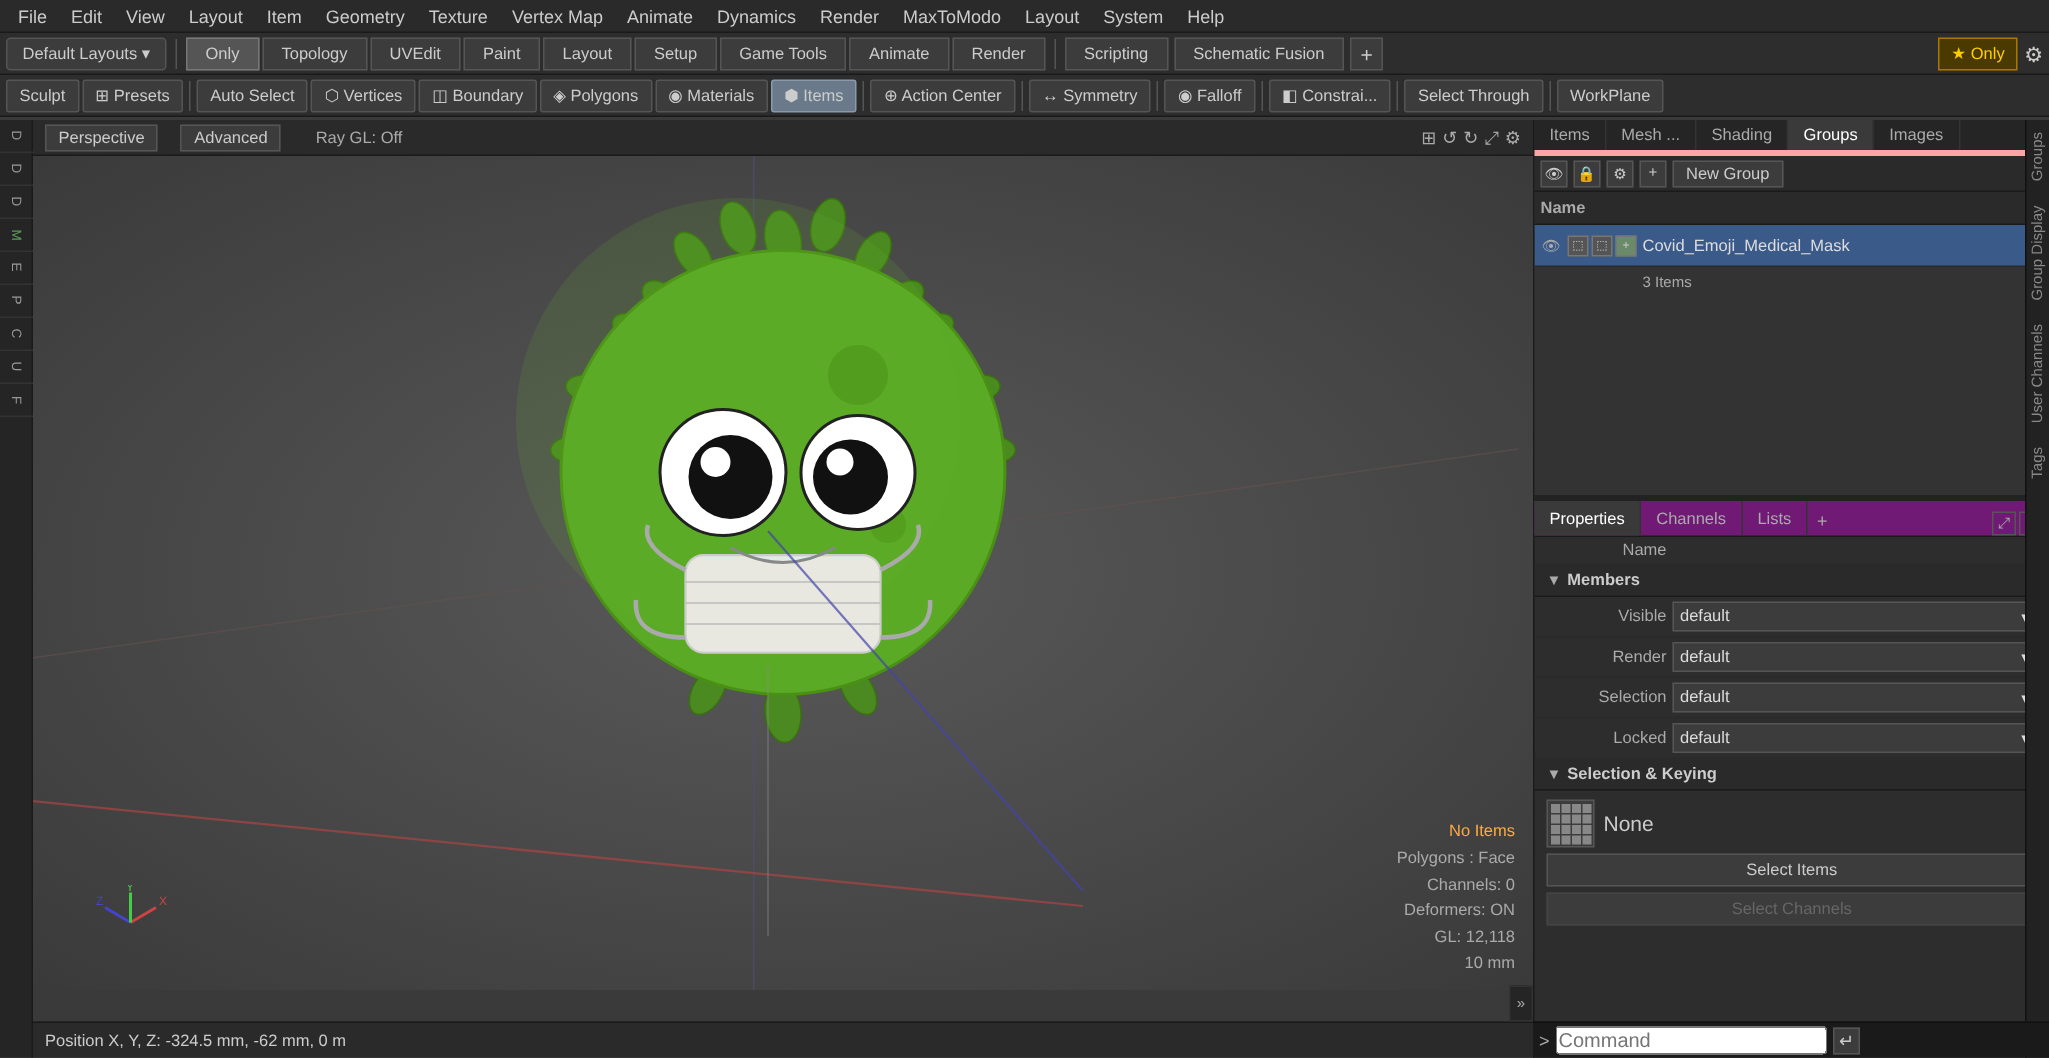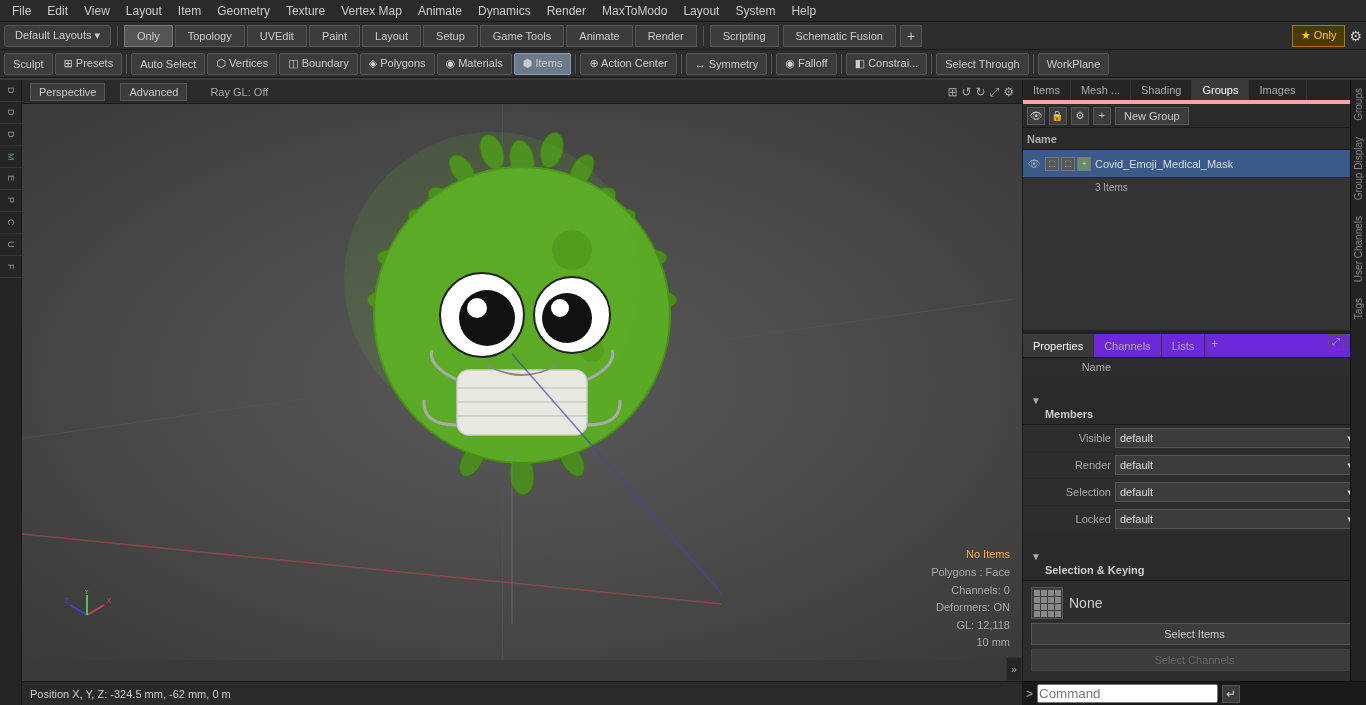--- a/index.html
+++ b/index.html
@@ -76,35 +76,35 @@
     .item-icons { display: flex; gap: 2px; }
     .item-icon-sq { width: 14px; height: 14px; background: #555; border: 1px solid #777; display: flex; align-items: center; justify-content: center; font-size: 8px; }
     .item-name { font-size: 11px; color: #ddd; flex: 1; }
     .item-count { font-size: 10px; color: #aaa; }
     .item-subtext { font-size: 10px; color: #aaa; padding-left: 36px; }
 
     
     #rp-divider { height: 4px; background: #222; }
 
     
-    #rp-props-tabs { display: flex; background: #6d28d9; border-bottom: 1px solid #1a1a1a; height: 24px; align-items: flex-start; }
+    #rp-props-tabs { display: flex; background: #701a75; border-bottom: 1px solid #1a1a1a; height: 24px; align-items: flex-end; }
     .rp-prop-tab { padding: 3px 10px; font-size: 11px; color: #aaa; cursor: pointer; border-right: 1px solid #333; display: flex; align-items: center; height: 100%; }
     .rp-prop-tab.active { background: #3a3a3a; color: #fff; }
     .rp-prop-tab-plus { padding: 3px 6px; color: #aaa; cursor: pointer; }
     .rp-props-expand { margin-left: auto; display: flex; gap: 2px; padding-right: 4px; }
     .rp-props-btn { background: none; border: 1px solid #555; color: #aaa; width: 16px; height: 16px; font-size: 10px; cursor: pointer; display: flex; align-items: center; justify-content: center; }
 
     
     .prop-row { display: flex; align-items: center; padding: 3px 8px; border-bottom: 1px solid #2a2a2a; gap: 4px; }
     .prop-label { color: #aaa; font-size: 11px; width: 80px; text-align: right; flex-shrink: 0; }
     .prop-input { background: #3c3c3c; border: 1px solid #555; color: #ddd; font-size: 11px; padding: 2px 6px; flex: 1; height: 20px; }
     .prop-dropdown { background: #3c3c3c; border: 1px solid #555; color: #ddd; font-size: 11px; padding: 2px 4px; flex: 1; height: 20px; cursor: pointer; display: flex; align-items: center; justify-content: space-between; }
     .prop-section-header { display: flex; align-items: center; padding: 4px 8px; background: #2a2a2a; border-bottom: 1px solid #1a1a1a; cursor: pointer; gap: 4px; }
     .prop-section-arrow { color: #aaa; font-size: 10px; }
-    .prop-section-label { color: #ccc; font-size: 11px; font-weight: bold; margin-top: 27px; }
+    .prop-section-label { color: #ccc; font-size: 11px; font-weight: bold; }
 
     
     #sel-keying { padding: 6px 8px; display: flex; flex-direction: column; gap: 4px; }
     .sel-btn-row { display: flex; gap: 6px; align-items: center; }
     .sel-icon { width: 32px; height: 32px; background: #3c3c3c; border: 1px solid #555; display: flex; align-items: center; justify-content: center; cursor: pointer; }
     .sel-icon-grid { display: grid; grid-template-columns: repeat(4,6px); grid-template-rows: repeat(4,6px); gap: 1px; }
     .sel-dot { width: 6px; height: 6px; background: #888; }
     .sel-label { font-size: 14px; color: #ccc; }
     .sel-action-btn { background: #3c3c3c; border: 1px solid #555; color: #ccc; font-size: 11px; padding: 3px 8px; cursor: pointer; flex: 1; text-align: center; height: 22px; display: flex; align-items: center; justify-content: center; }
     .sel-action-btn.disabled { color: #666; border-color: #444; }

